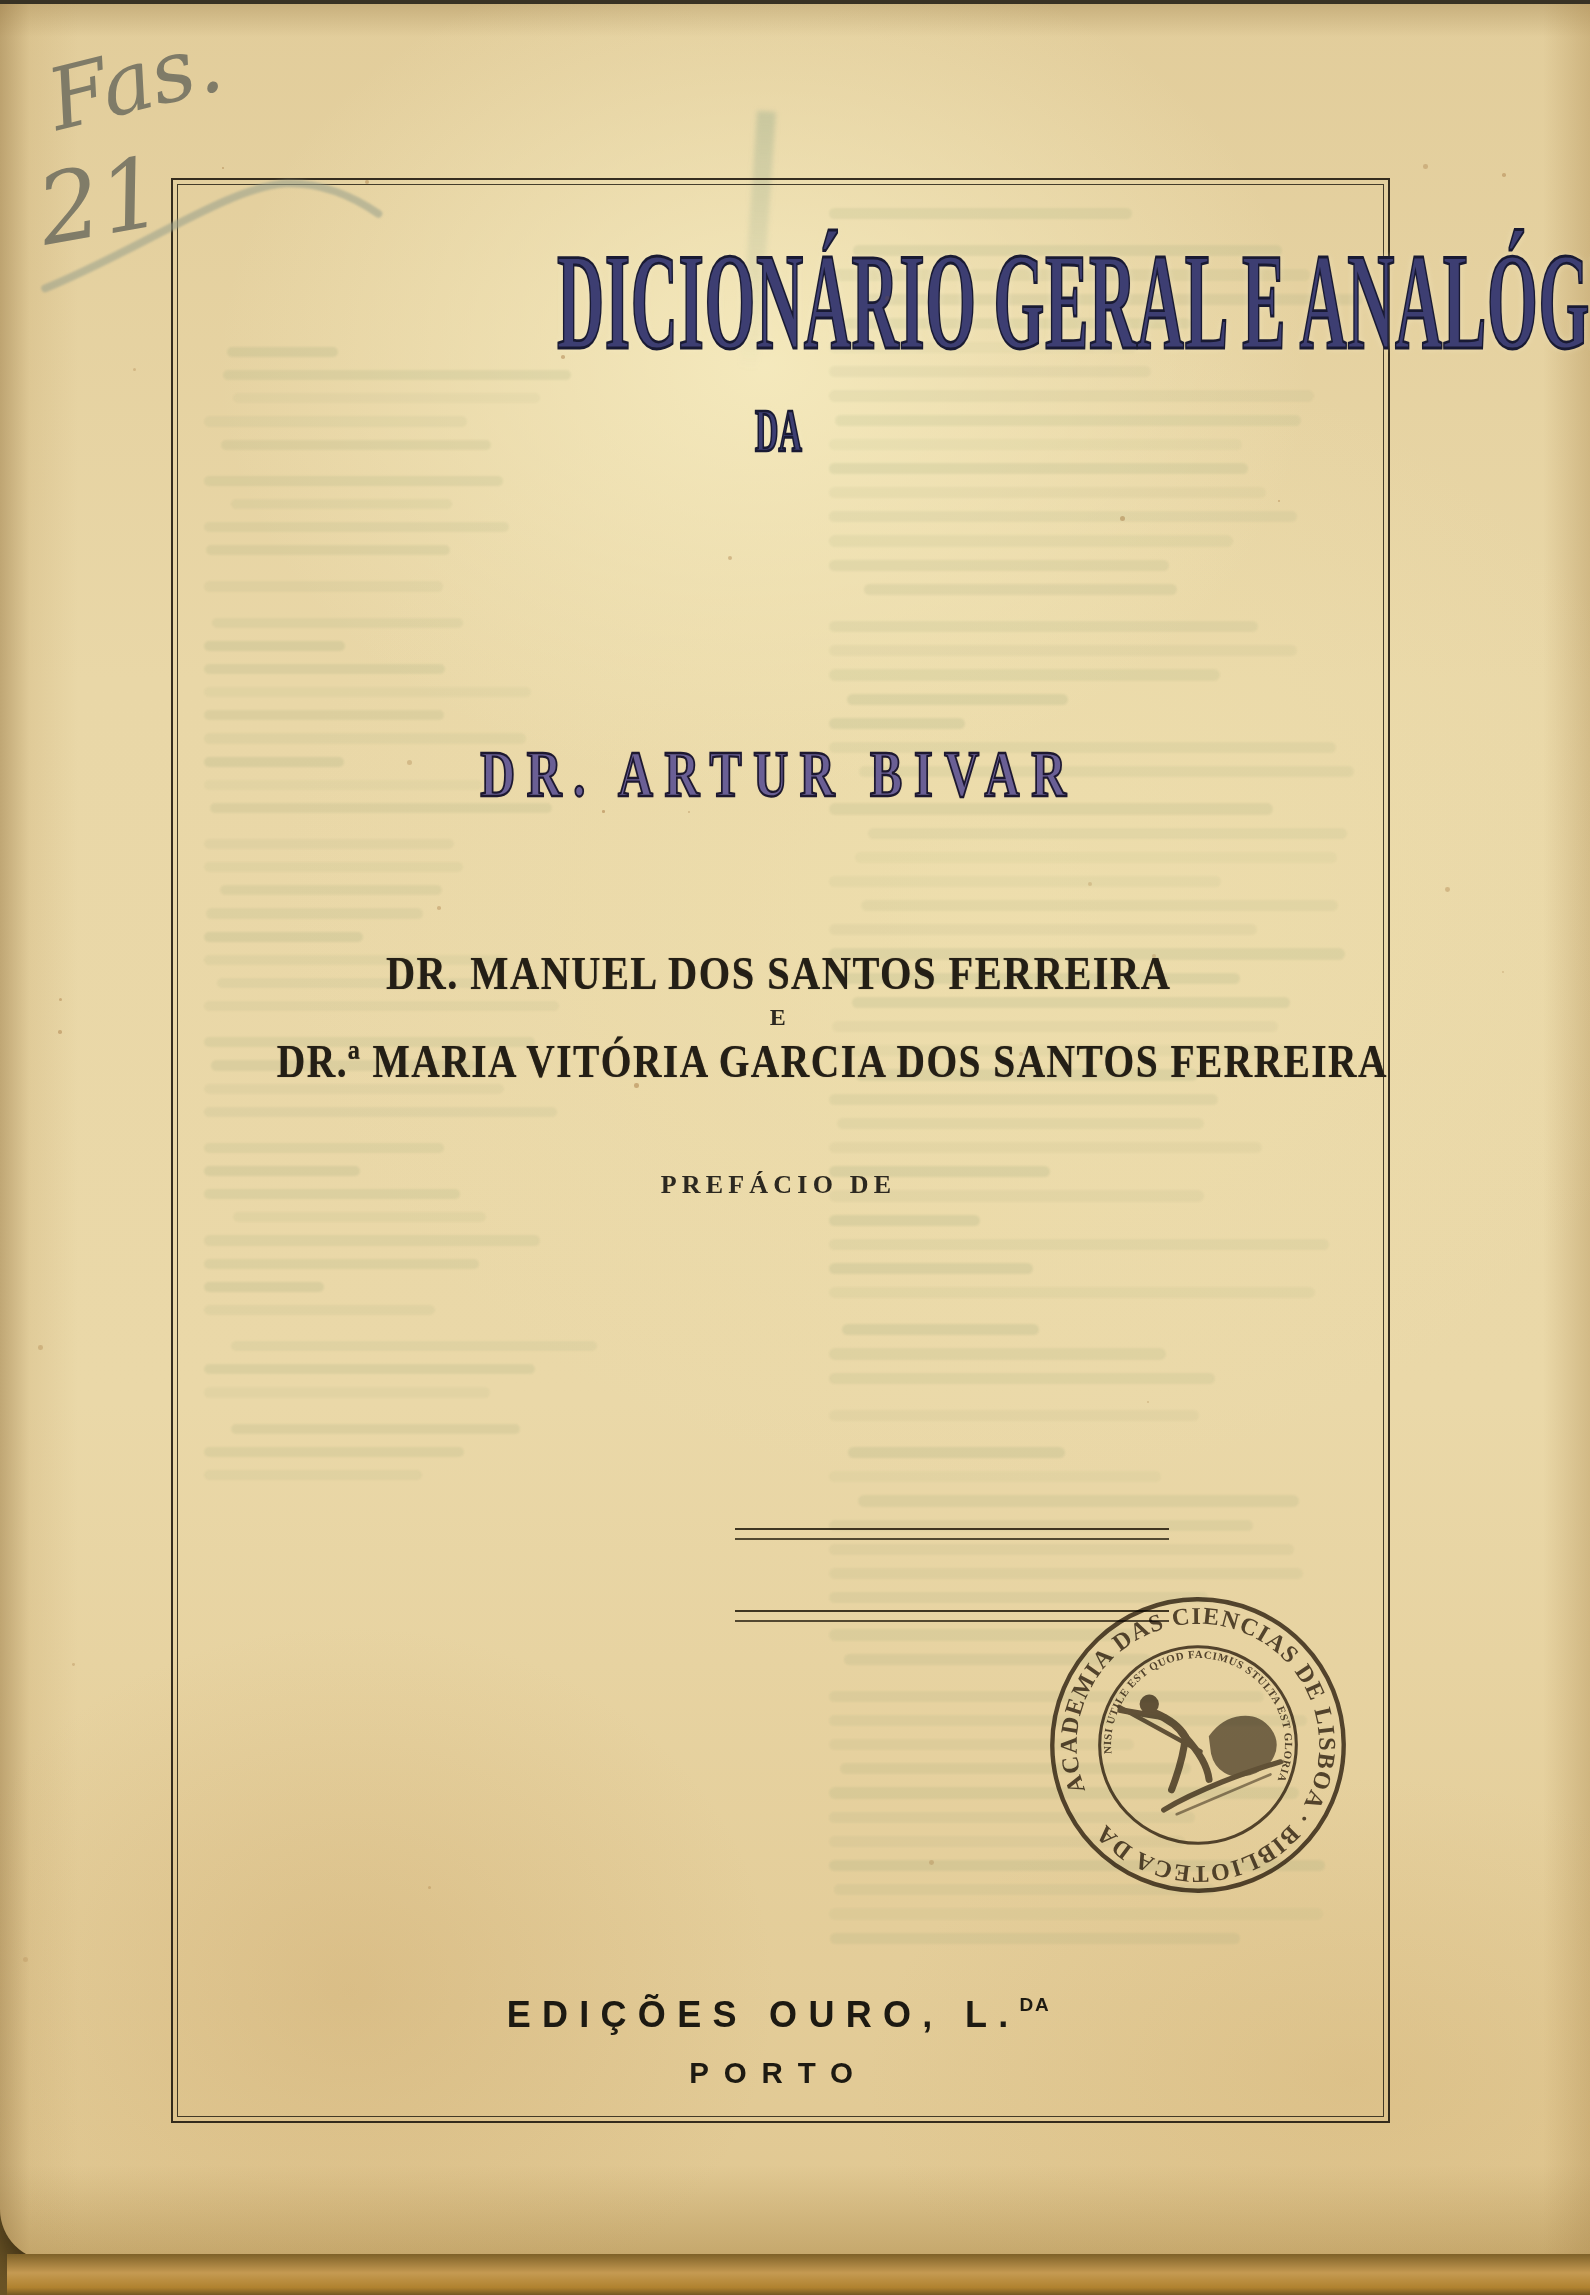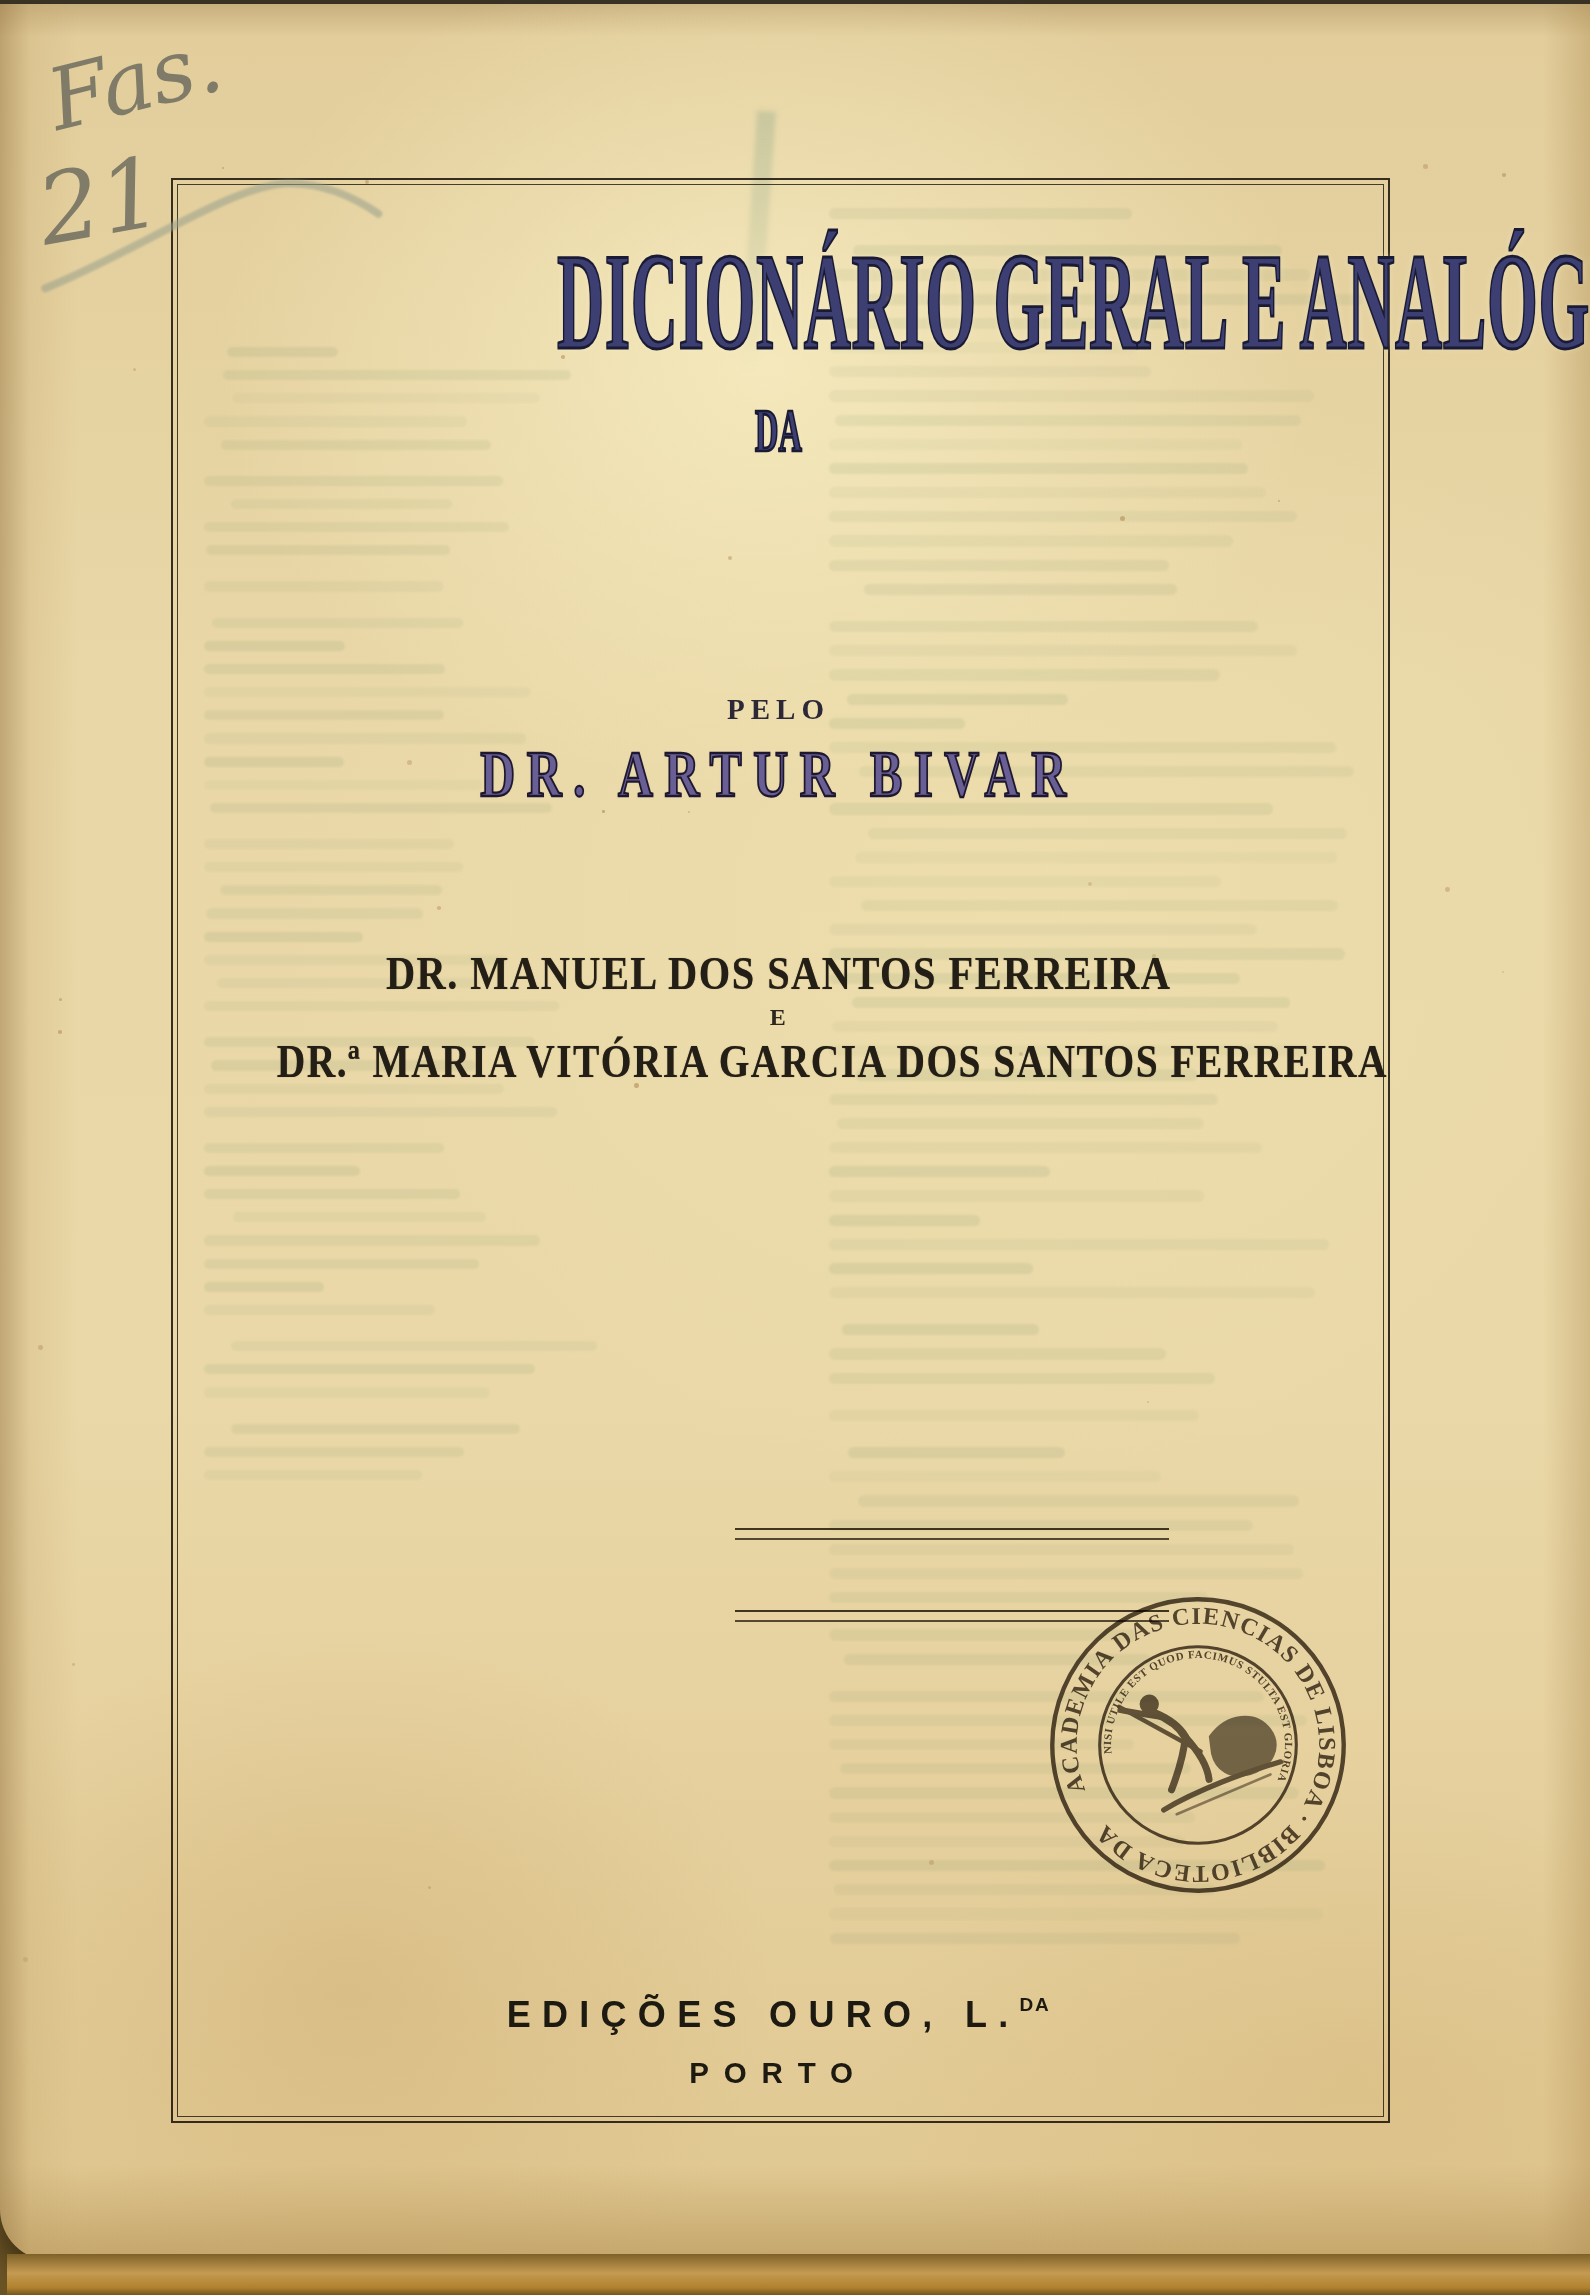--- a/index.html
+++ b/index.html
@@ -211,30 +211,30 @@
   <div class="frame">
     <div class="frame-inner"></div>
   </div>
 
   <div class="content">
     <div class="cline title1 t-navy">
       <span class="squash">DICIONÁRIO GERAL E ANALÓGICO</span></div>
     <div class="cline title2 t-navy">
       <span class="squash">DA</span></div>
 
-    <div class="cline kicker pelo">PELO</div>
     <div class="cline author">
       <span class="squash">DR. ARTUR BIVAR</span></div>
 
     <div class="cline name name1">
       <span class="squash">DR. MANUEL DOS SANTOS FERREIRA</span></div>
     <div class="cline conj">E</div>
     <div class="cline name name2">
       <span class="squash">DR.ª MARIA VITÓRIA GARCIA DOS SANTOS FERREIRA</span></div>
 
+    <div class="cline pref-label">PREFÁCIO DE</div>
 
     <div class="rule rule-top"></div>
     <div class="rule rule-bot"></div>
 
     <div class="cline pub">
       <span>EDIÇÕES OURO, L.</span><sup>DA</sup></div>
     <div class="cline city">PORTO</div>
   </div>
 
   <div class="stamp">

